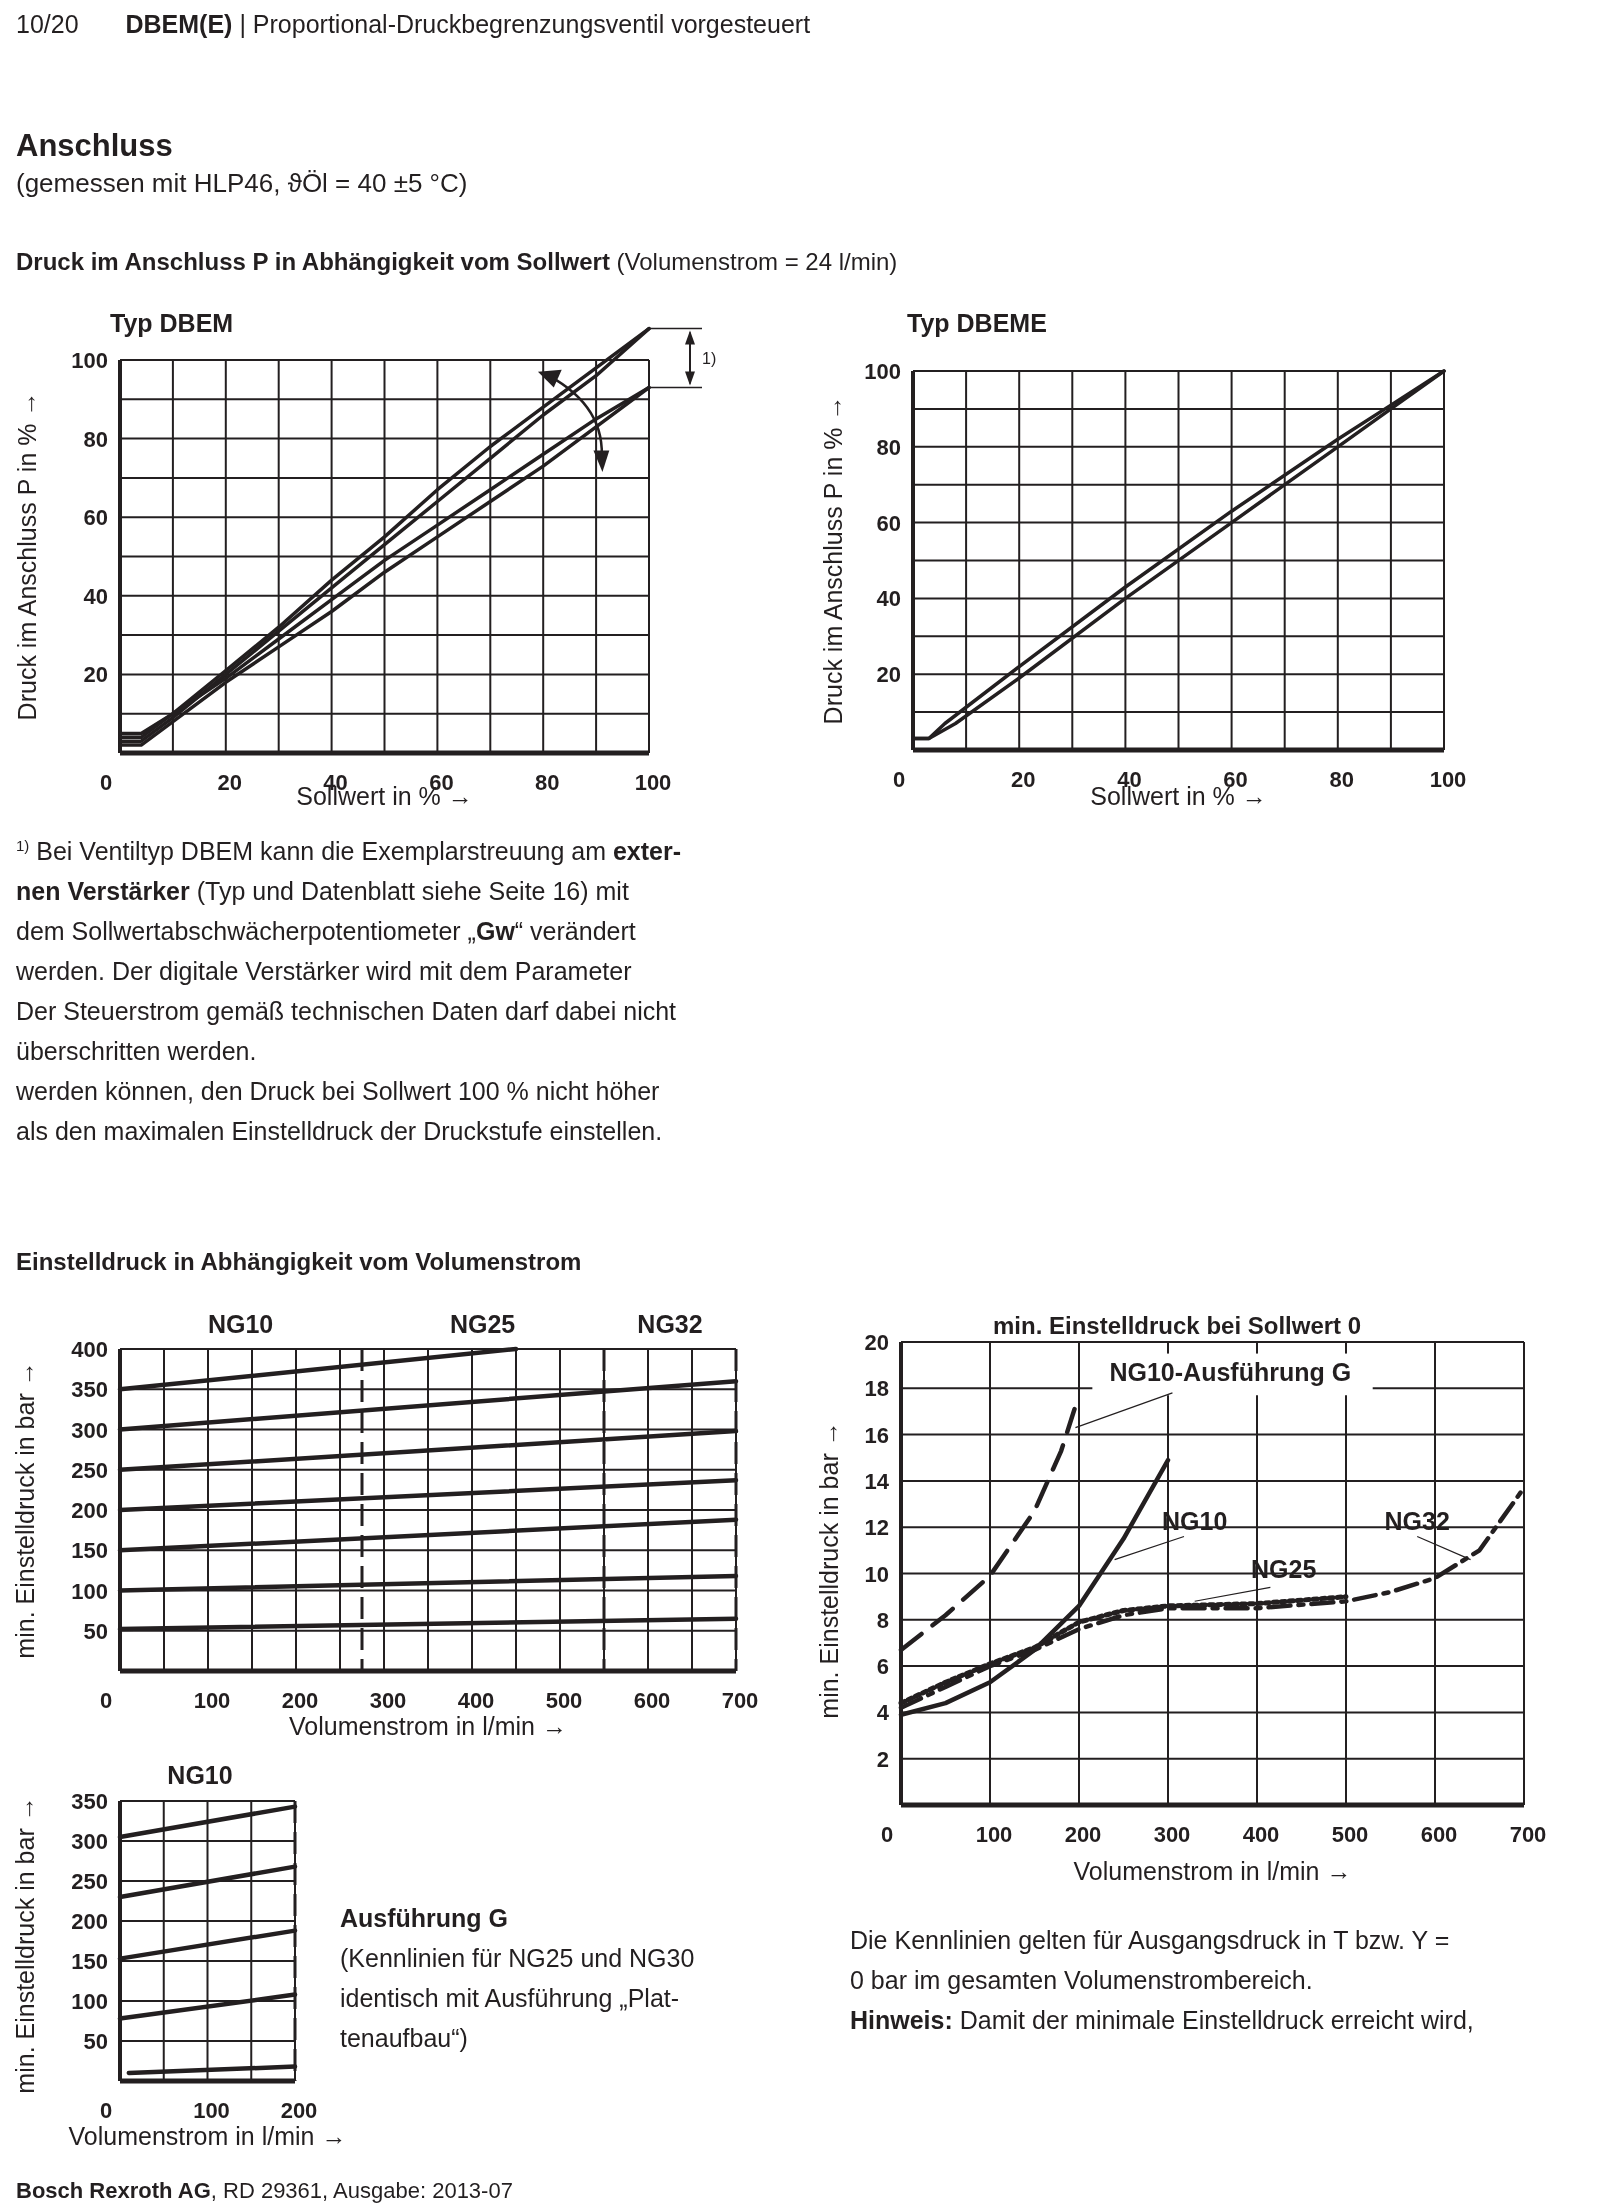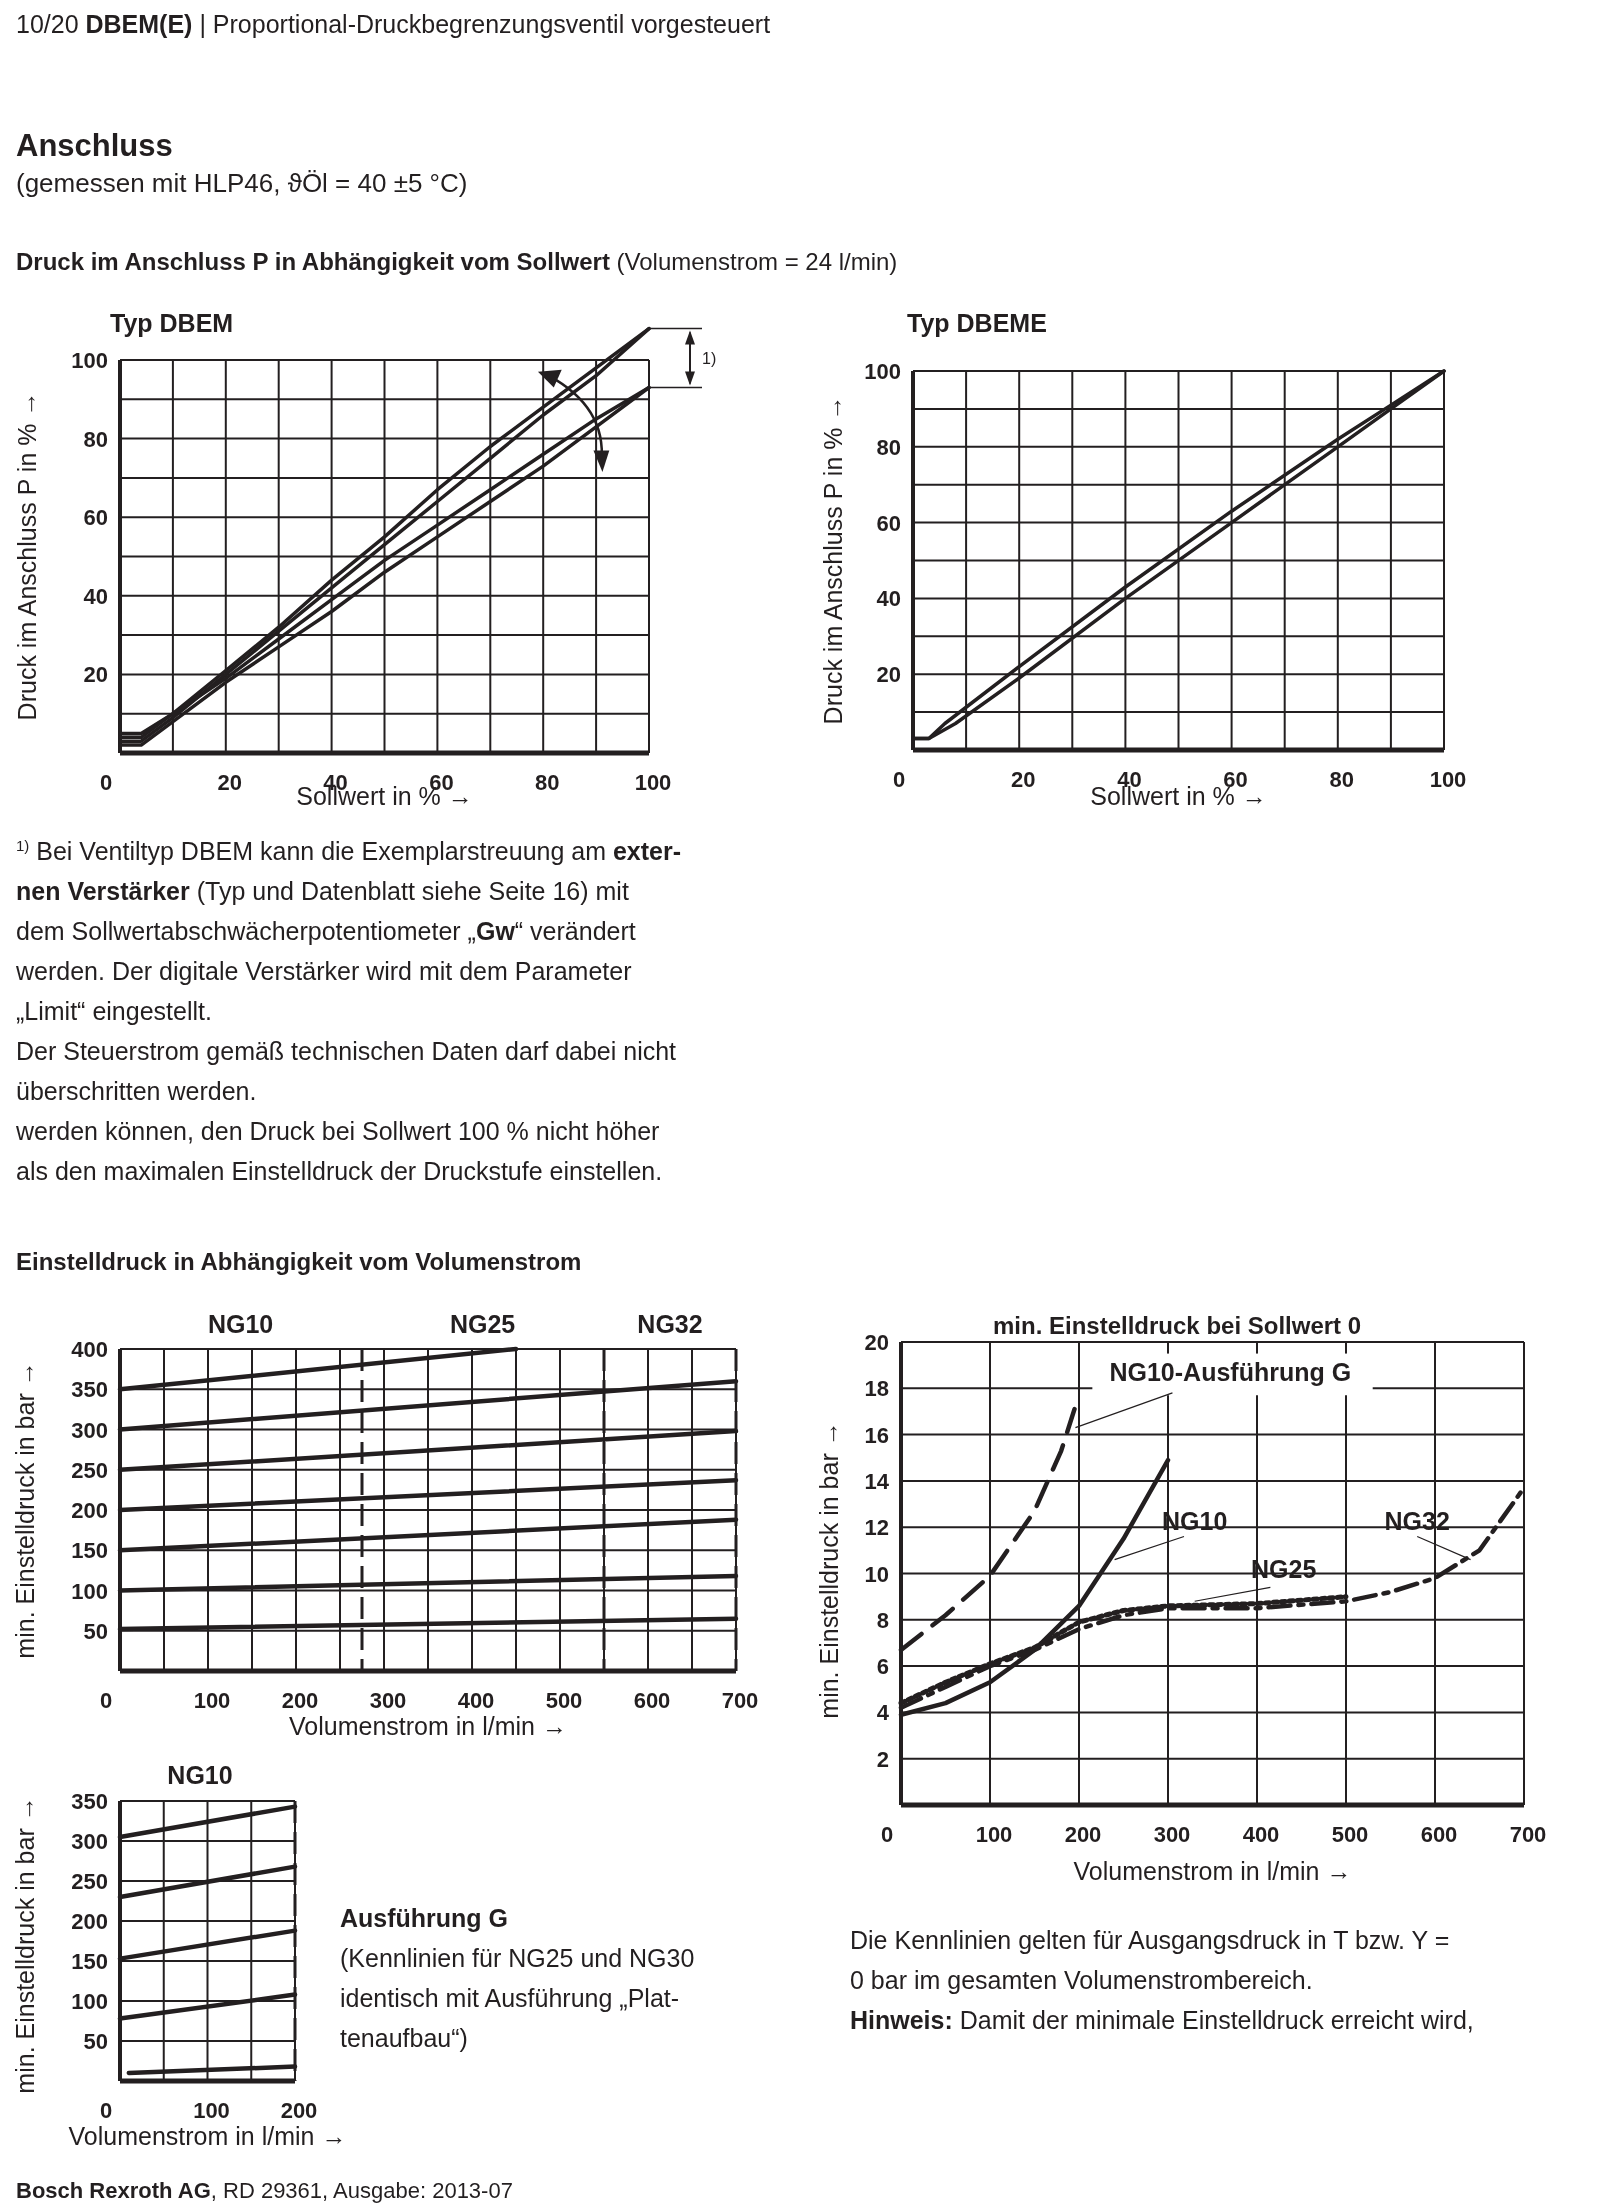--- a/index.html
+++ b/index.html
@@ -1,19 +1,19 @@
 <!DOCTYPE html>
 <html><head>
 <meta charset="utf-8">
 <style>
   html, body { margin:0; padding:0; background:#ffffff; }
   body { width:1600px; height:2211px; position:relative; overflow:hidden; font-family:"Liberation Sans", sans-serif; color:#231f20; }
   .abs { position:absolute; }
   .hdr { left:16px; top:10px; font-size:25px; white-space:nowrap; }
-  .hdr .pg { }
+  .hdr .pg { margin-right:40px; }
   .hdr b { font-weight:bold; }
   .h1 { left:16px; top:128px; font-size:31px; font-weight:bold; }
   .h1sub { left:16px; top:168px; font-size:26px; }
   .sec { left:16px; top:248px; font-size:24px; white-space:nowrap; }
   .sec b { font-weight:bold; }
   .para { font-size:25px; line-height:40px; }
   .para b { font-weight:bold; }
   sup { font-size:15px; }
   svg text { font-family:"Liberation Sans", sans-serif; fill:#231f20; }
   .tick { font-size:22px; font-weight:bold; }
@@ -276,21 +276,20 @@
       <text x="1417.2" y="1529.5149999999999" class="ctitle" text-anchor="middle">NG32</text>
       <line x1="1417.2" y1="1536.46" x2="1470.6" y2="1559.61" stroke="#231f20" stroke-width="1.2"></line>
     </g>
 </svg>
 
 <div class="abs para" style="left:16px;top:826px;width:780px;">
   <div><sup>1)</sup><span> Bei Ventiltyp DBEM kann die Exemplarstreuung am </span><b>exter-</b></div>
   <div><b>nen Verstärker</b><span> (Typ und Datenblatt siehe Seite 16) mit</span></div>
   <div><span>dem Sollwertabschwächerpotentiometer „</span><b>Gw</b><span>“ verändert</span></div>
   <div>werden. Der digitale Verstärker wird mit dem Parameter</div>
-  <div>„Limit“ eingestellt.</div>
   <div>Der Steuerstrom gemäß technischen Daten darf dabei nicht</div>
   <div>überschritten werden.</div>
   <div>werden können, den Druck bei Sollwert 100 % nicht höher</div>
   <div>als den maximalen Einstelldruck der Druckstufe einstellen.</div>
 </div>
 
 <div class="abs sec" style="top:1248px;font-weight:bold;">Einstelldruck in Abhängigkeit vom Volumenstrom</div>
 <div class="abs sec" style="left:993px;top:1312px;font-weight:bold;">min. Einstelldruck bei Sollwert 0</div>
 
 <div class="abs para" style="left:340px;top:1898px;width:420px;">

